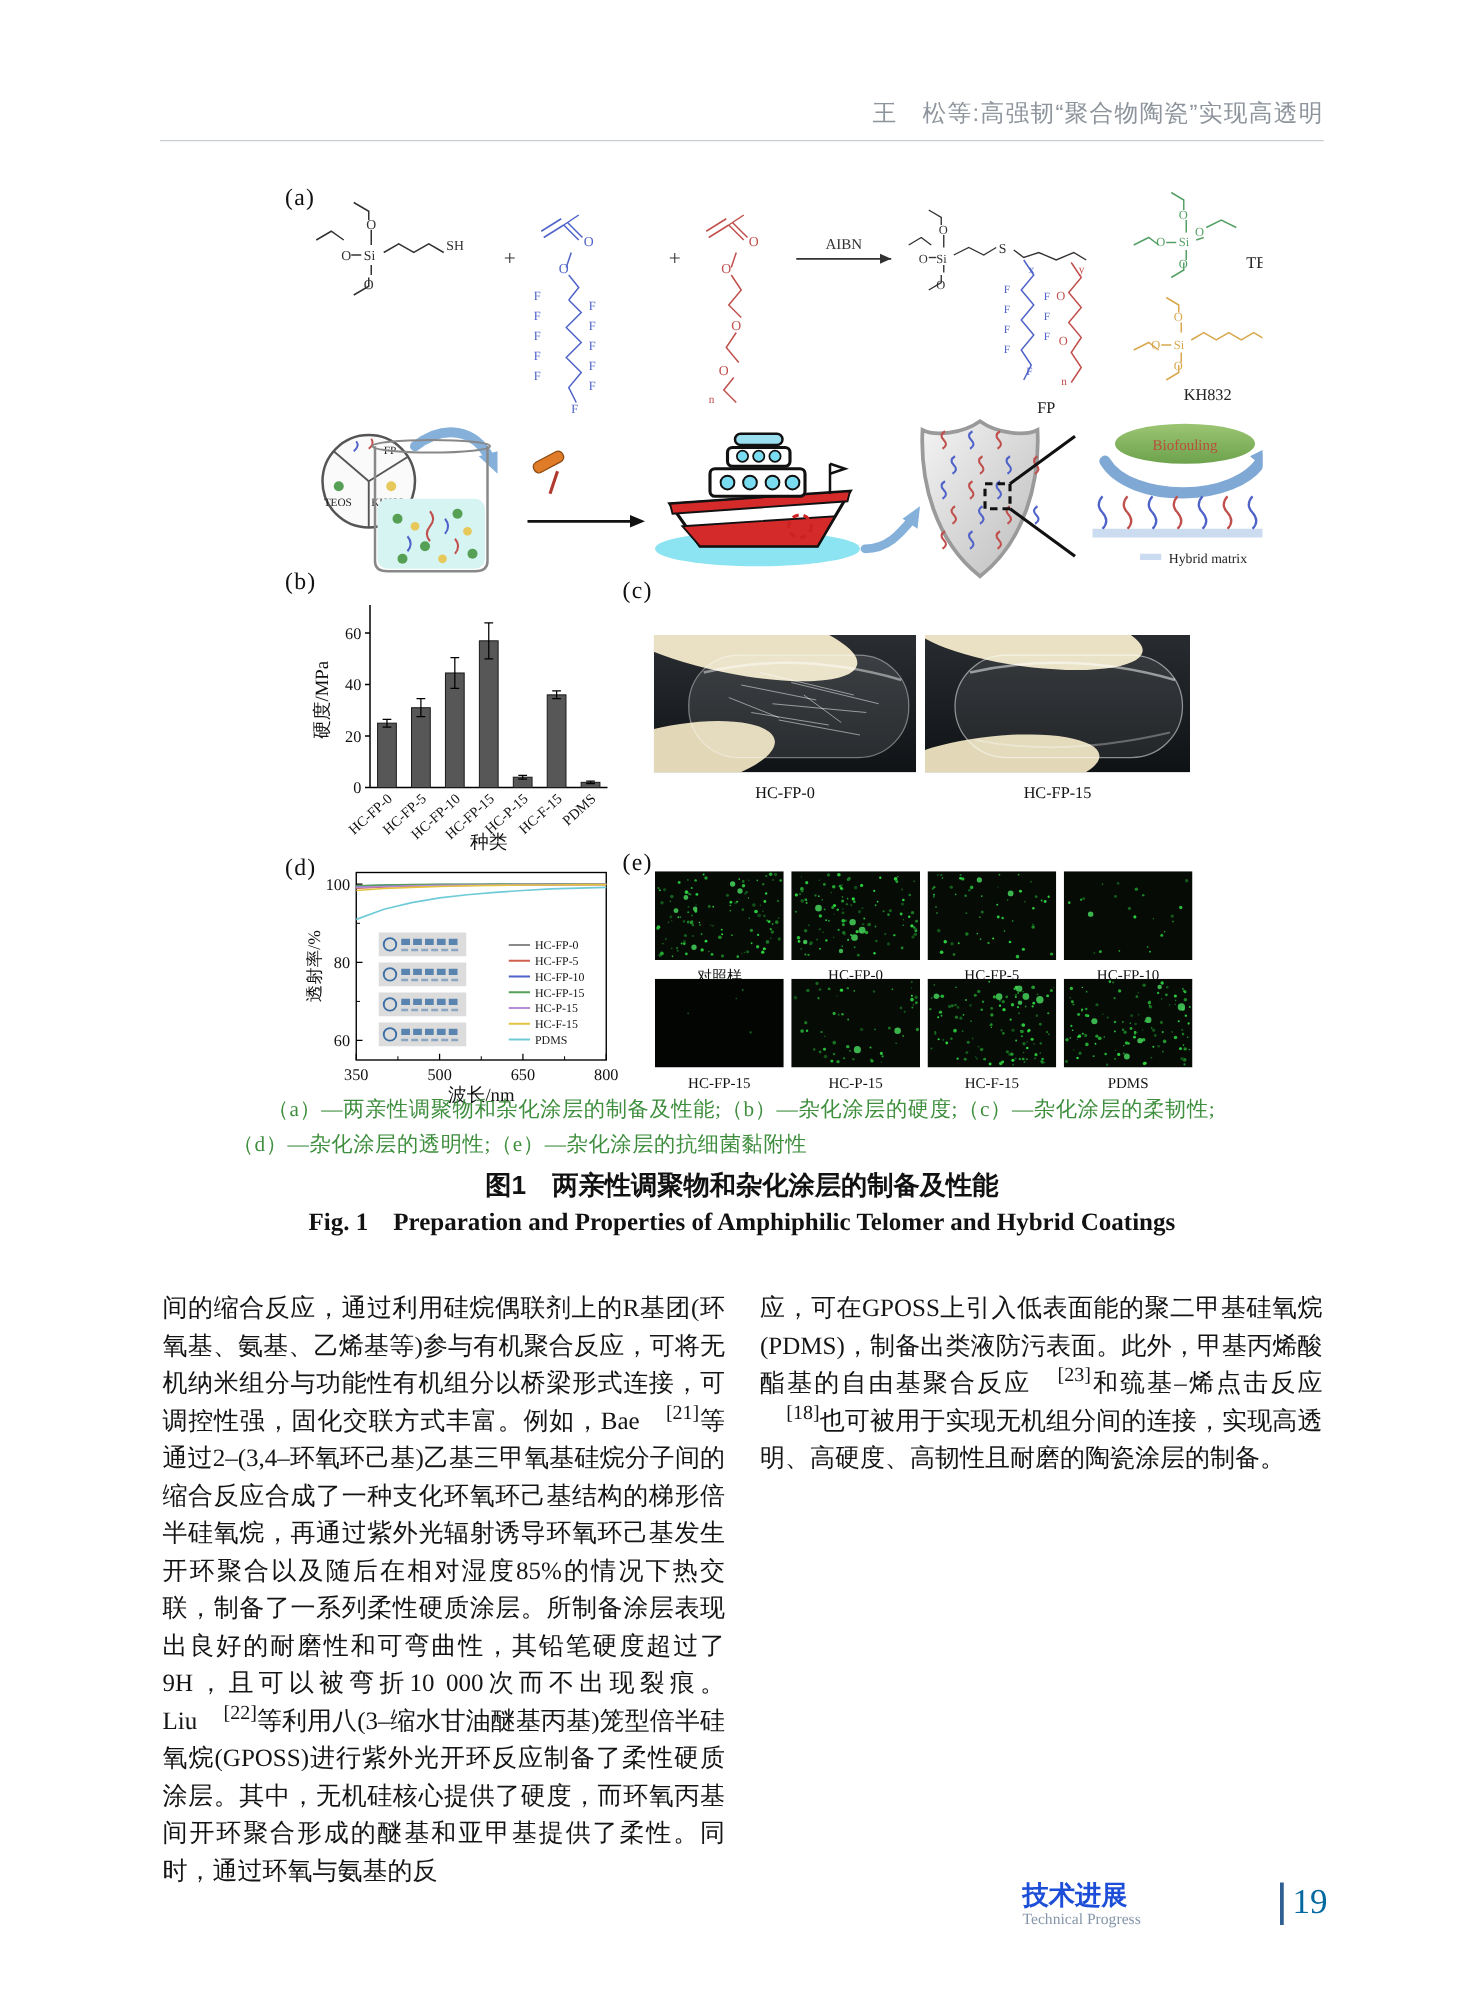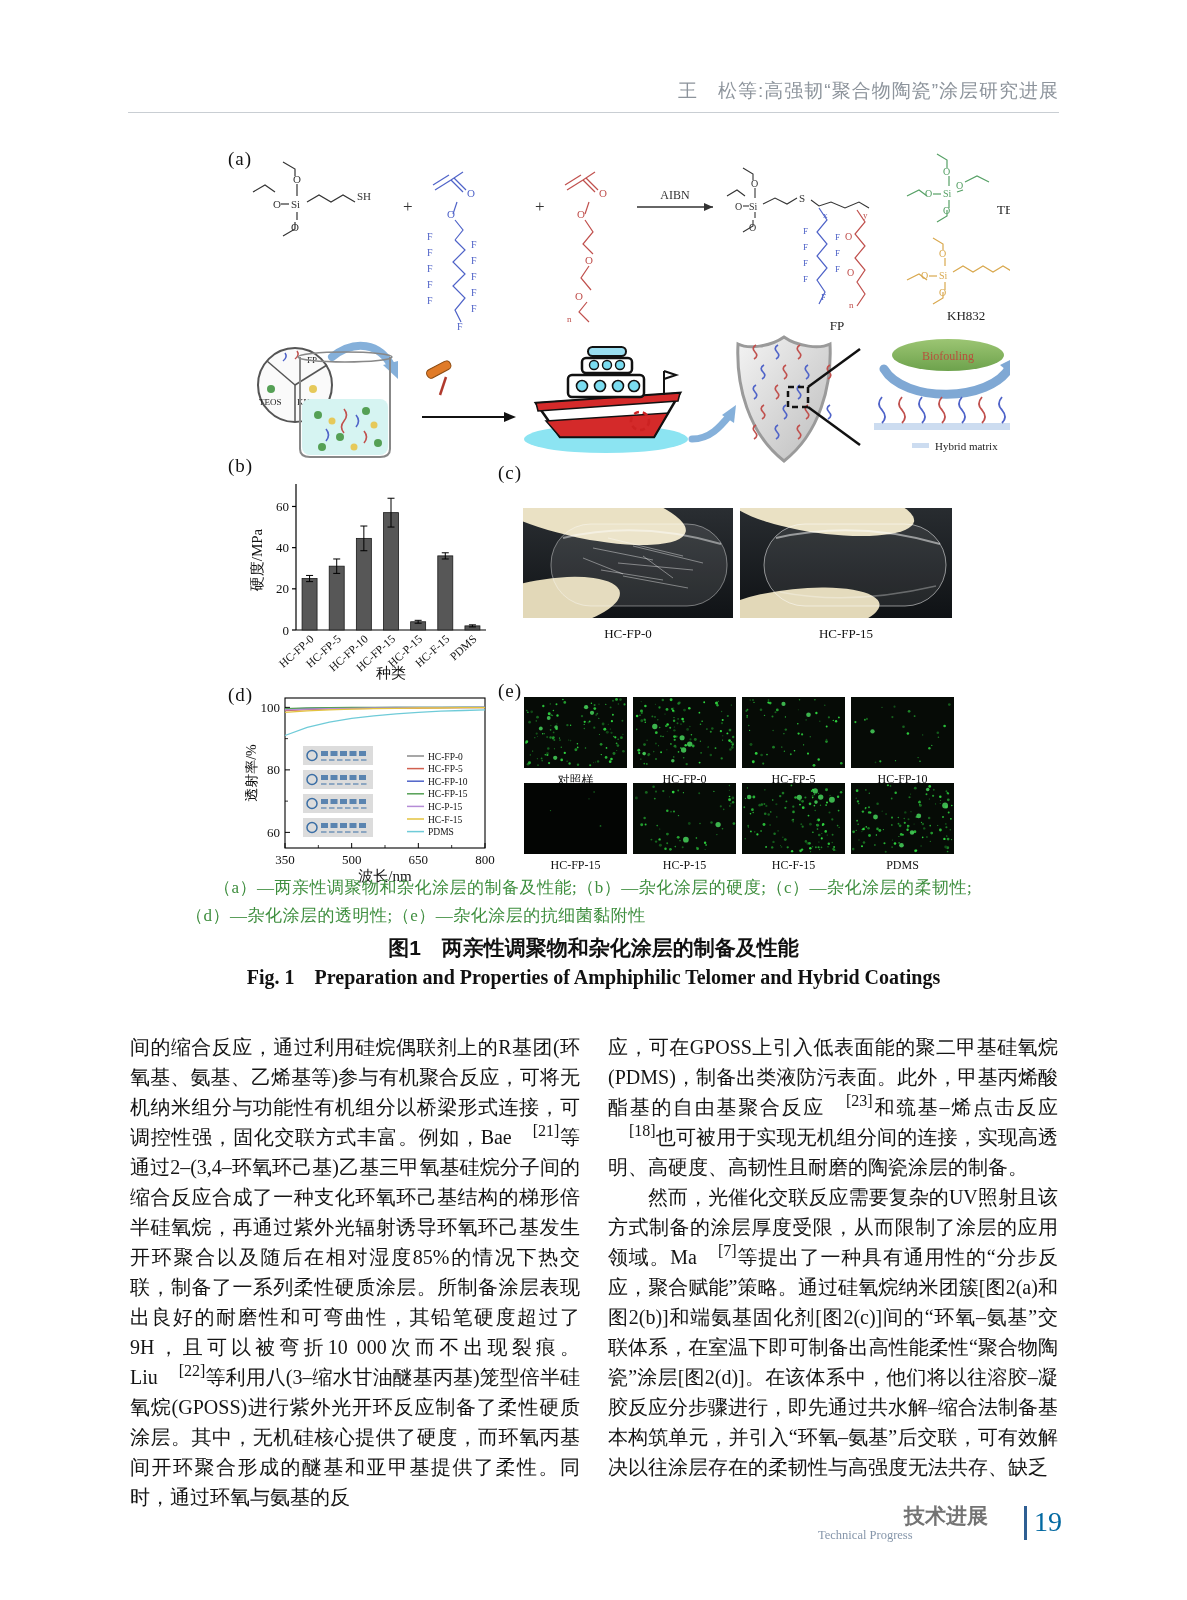--- a/index.html
+++ b/index.html
@@ -16,36 +16,36 @@
   .caption-green { font-size:17px; color:#3e8e3e; letter-spacing:0.5px; }
   .caption-cn { top:934px; left:0; width:100%; text-align:center;
     font-family:"Liberation Sans", sans-serif; font-weight:bold; font-size:21px; color:#111; }
   .caption-en { top:964px; left:0; width:100%; text-align:center;
     font-weight:bold; font-size:20px; color:#111; }
   .body-cols { top:1032px; left:130px; width:928px; display:flex; gap:28px; }
   .col { width:458px; }
   .col p { font-size:20px; line-height:30px; text-align:justify; color:#141414; }
   .col p.indent { text-indent:2em; }
   .col sup { font-size:16px; line-height:0;padding-left:21px; }
-  .footer-cn { top:1502px; left:846px; width:200px; text-align:center;
-    font-family:"Liberation Sans", sans-serif; font-weight:bold; font-size:21px; color:#737373; }
+  .footer-cn { top:1502px; left:818px; width:200px; text-align:left;
+    font-family:"Liberation Sans", sans-serif; font-weight:bold; font-size:21px; color:#1d4ed8; }
   .footer-en { top:1528px; left:818px; width:200px; text-align:left;
     font-size:12.5px; color:#8696aa; }
   .footer-bar { top:1506px; left:1024px; width:3px; height:34px; background:#2f5f93; }
   .page-num { top:1506px; left:1034px; font-size:28px; color:#0369a1; }
   .photo-wrap { overflow:hidden; }
   svg text { font-family:"Liberation Serif", serif; }
   .tile { position:absolute; }
 </style>
 </head>
 <body>
 
 <div class="page">
 
-  <div class="abs running-head">王　松等:高强韧“聚合物陶瓷”涂层研究进展</div>
+  <div class="abs running-head">王　松等:高强韧“聚合物陶瓷”实现高透明</div>
   <div class="abs head-rule"></div>
 
   <div class="abs panel-label" style="left:228px;top:148px;">(a)</div>
   <div class="abs panel-label" style="left:228px;top:455px;">(b)</div>
   <div class="abs panel-label" style="left:498px;top:462px;">(c)</div>
   <div class="abs panel-label" style="left:228px;top:684px;">(d)</div>
   <div class="abs panel-label" style="left:498px;top:680px;">(e)</div>
 
   <svg class="abs" style="left:245px;top:152px;" width="765" height="180" viewBox="0 0 765 180">
     <g stroke="#333" stroke-width="1.2" fill="none">
@@ -1175,21 +1175,20 @@
   <div class="abs caption-green" style="left:186px;top:904px;">（d）—杂化涂层的透明性;（e）—杂化涂层的抗细菌黏附性</div>
   <div class="abs caption-cn">图1　两亲性调聚物和杂化涂层的制备及性能</div>
   <div class="abs caption-en">Fig. 1　Preparation and Properties of Amphiphilic Telomer and Hybrid Coatings</div>
 
   <div class="abs body-cols">
     <div class="col" id="col-left">
         <p>间的缩合反应，通过利用硅烷偶联剂上的R基团(环氧基、氨基、乙烯基等)参与有机聚合反应，可将无机纳米组分与功能性有机组分以桥梁形式连接，可调控性强，固化交联方式丰富。例如，Bae<sup>[21]</sup>等通过2–(3,4–环氧环己基)乙基三甲氧基硅烷分子间的缩合反应合成了一种支化环氧环己基结构的梯形倍半硅氧烷，再通过紫外光辐射诱导环氧环己基发生开环聚合以及随后在相对湿度85%的情况下热交联，制备了一系列柔性硬质涂层。所制备涂层表现出良好的耐磨性和可弯曲性，其铅笔硬度超过了9H，且可以被弯折10 000次而不出现裂痕。Liu<sup>[22]</sup>等利用八(3–缩水甘油醚基丙基)笼型倍半硅氧烷(GPOSS)进行紫外光开环反应制备了柔性硬质涂层。其中，无机硅核心提供了硬度，而环氧丙基间开环聚合形成的醚基和亚甲基提供了柔性。同时，通过环氧与氨基的反</p>
       </div>
     <div class="col" id="col-right">
         <p>应，可在GPOSS上引入低表面能的聚二甲基硅氧烷(PDMS)，制备出类液防污表面。此外，甲基丙烯酸酯基的自由基聚合反应<sup>[23]</sup>和巯基–烯点击反应<sup>[18]</sup>也可被用于实现无机组分间的连接，实现高透明、高硬度、高韧性且耐磨的陶瓷涂层的制备。</p>
-        <p class="indent">然而，光催化交联反应需要复杂的UV照射且该方式制备的涂层厚度受限，从而限制了涂层的应用领域。Ma<sup>[7]</sup>等提出了一种具有通用性的“分步反应，聚合赋能”策略。通过硅氧烷纳米团簇[图2(a)和图2(b)]和端氨基固化剂[图2(c)]间的“环氧–氨基”交联体系，在室温下即可制备出高性能柔性“聚合物陶瓷”涂层[图2(d)]。在该体系中，他们将以往溶胶–凝胶反应分步骤进行，即先通过共水解–缩合法制备基本构筑单元，并引入“环氧–氨基”后交联，可有效解决以往涂层存在的柔韧性与高强度无法共存、缺乏</p>
       </div>
   </div>
 
   <div class="abs footer-cn">技术进展</div>
   <div class="abs footer-en">Technical Progress</div>
   <div class="abs footer-bar"></div>
   <div class="abs page-num">19</div>
 </div>
 
 </body></html>

